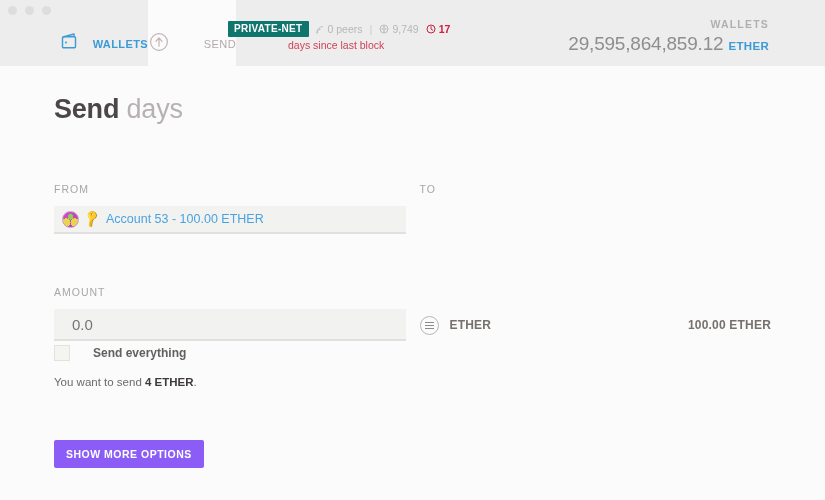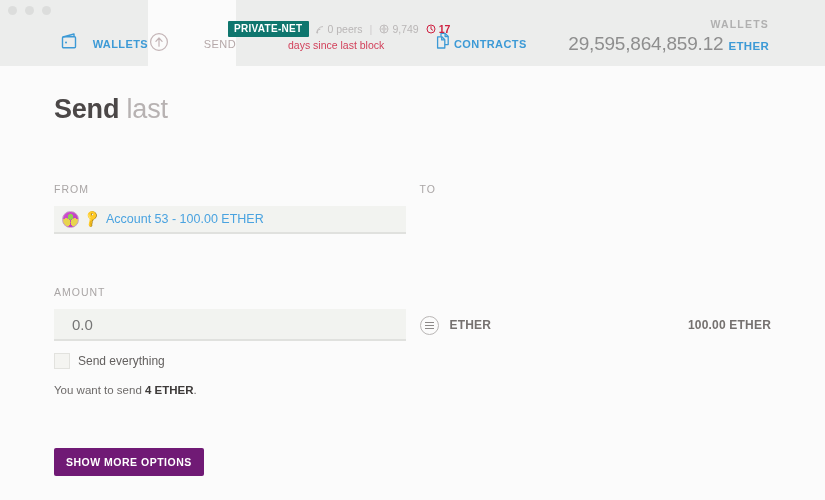--- a/index.html
+++ b/index.html
@@ -215,24 +215,25 @@
 
   .amount-row { margin-top: 52px; display: flex; gap: 14px; justify-content: center; }
 
   .amount-input {
     height: 32px;
     font-size: 15px;
     color: #bcbcbc;
   }
 
   .checkbox-row {
-    margin-top: 12px;
-    display: flex;
-    align-items: center;
-    gap: 8px;
+    margin-top: 4px;
+    display: flex;
+    align-items: center;
+    gap: 23px;
+    font-weight: bold;
   }
   .checkbox {
     width: 16px;
     height: 16px;
     background: #f4f4f1;
     border: 1px solid #e2e2de;
   }
   .checkbox-label {
     font-size: 12px;
     color: #63605f;
@@ -281,21 +282,21 @@
     margin-left: auto;
     font-size: 12px;
     font-weight: bold;
     color: #75716f;
     letter-spacing: 0.2px;
   }
 
   .btn-primary {
     margin-top: 52px;
     display: inline-block;
-    background: #701a75;
+    background: #8b5cf6;
     color: #ffffff;
     font-size: 10.5px;
     font-weight: bold;
     letter-spacing: 0.5px;
     padding: 8px 12px;
     border: none;
     border-radius: 2px;
     cursor: pointer;
     font-family: "Liberation Sans", sans-serif;
   }
@@ -329,31 +330,20 @@
       <div class="tab active">
         <span class="ticon">
           <svg width="22" height="22" viewBox="0 0 22 22">
             <circle cx="11" cy="11" r="8.4" fill="none" stroke="#c3b4b6" stroke-width="1.2"></circle>
             <path d="M11 15.2 L11 7.2 M7.9 10.3 L11 7 L14.1 10.3" fill="none" stroke="#c3b4b6" stroke-width="1.2" stroke-linecap="round" stroke-linejoin="round"></path>
           </svg>
         </span>
         <span class="tlabel">SEND</span>
       </div>
 
-      <div class="tab" style="width:88px; margin-left:196px;">
-        <span class="ticon">
-          <svg width="22" height="21" viewBox="0 0 22 21">
-            <path d="M9 2.4 h4.2 l3 3 v8.2 h-7.2 z" fill="none" stroke="#3c9ad6" stroke-width="1.3" stroke-linejoin="round"></path>
-            <path d="M13.1 2.4 v3.1 h3.1" fill="none" stroke="#3c9ad6" stroke-width="1.3" stroke-linejoin="round"></path>
-            <path d="M5.6 5.8 h4.2 l3 3 v8.2 h-7.2 z" fill="#ecedec" stroke="#3c9ad6" stroke-width="1.3" stroke-linejoin="round"></path>
-            <path d="M9.7 5.8 v3.1 h3.1" fill="none" stroke="#3c9ad6" stroke-width="1.3" stroke-linejoin="round"></path>
-          </svg>
-        </span>
-        <span class="tlabel">CONTRACTS</span>
-      </div>
 
     </div>
 
     <div class="netblock">
       <div class="netrow1">
         <span class="badge-net">PRIVATE-NET</span>
         <span class="netstat">
           <svg width="9" height="9" viewBox="0 0 9 9">
             <path d="M1 7.6 a6 6 0 0 1 6 -6" fill="none" stroke="#c1bebe" stroke-width="1"></path>
             <path d="M1 7.6 a3.4 3.4 0 0 1 3.4 -3.4" fill="none" stroke="#c1bebe" stroke-width="1"></path>
@@ -386,21 +376,21 @@
         <span>29,595,864,859.12</span>
         <span class="balance-unit">ETHER</span>
       </div>
     </div>
 
   </div>
 
   <div class="page">
 
     <h1 class="page-title">
-      <b>Send</b><span> last</span>
+      <b>Send</b><span> days</span>
     </h1>
 
     <div class="form">
 
       <div class="col">
         <div class="field-label">FROM</div>
         <div class="input-box from-box">
           <span class="identicon"></span>
           <span class="key-glyph">🔑</span>
           <span class="from-text">Account 53 - 100.00 ETHER</span>

